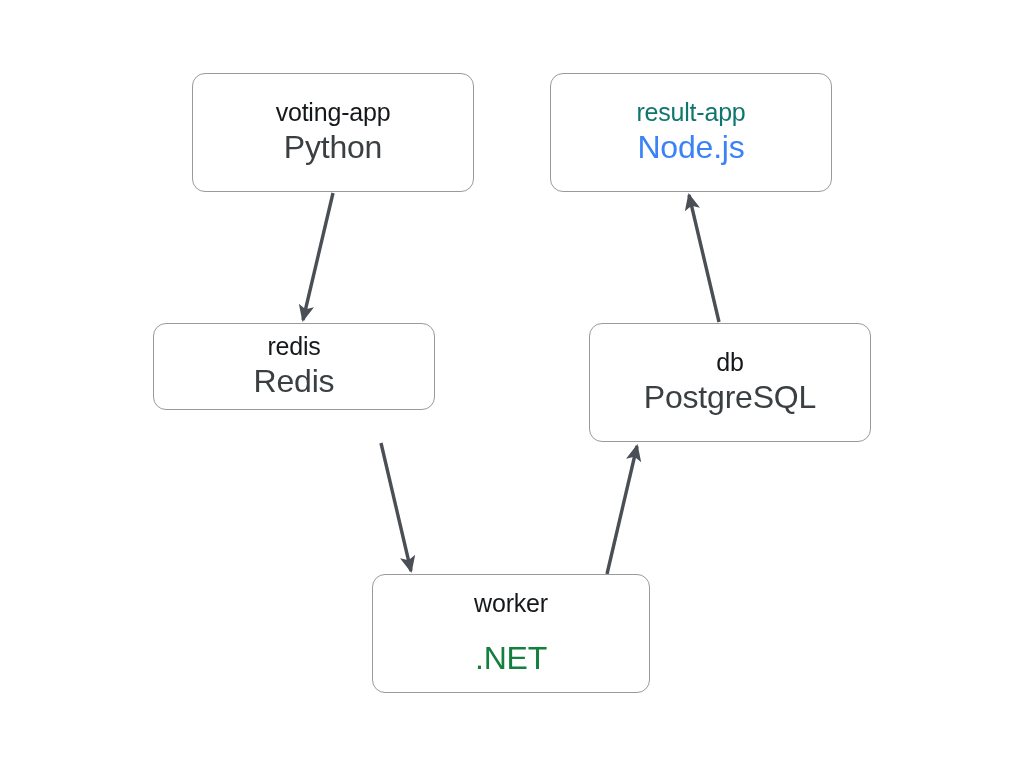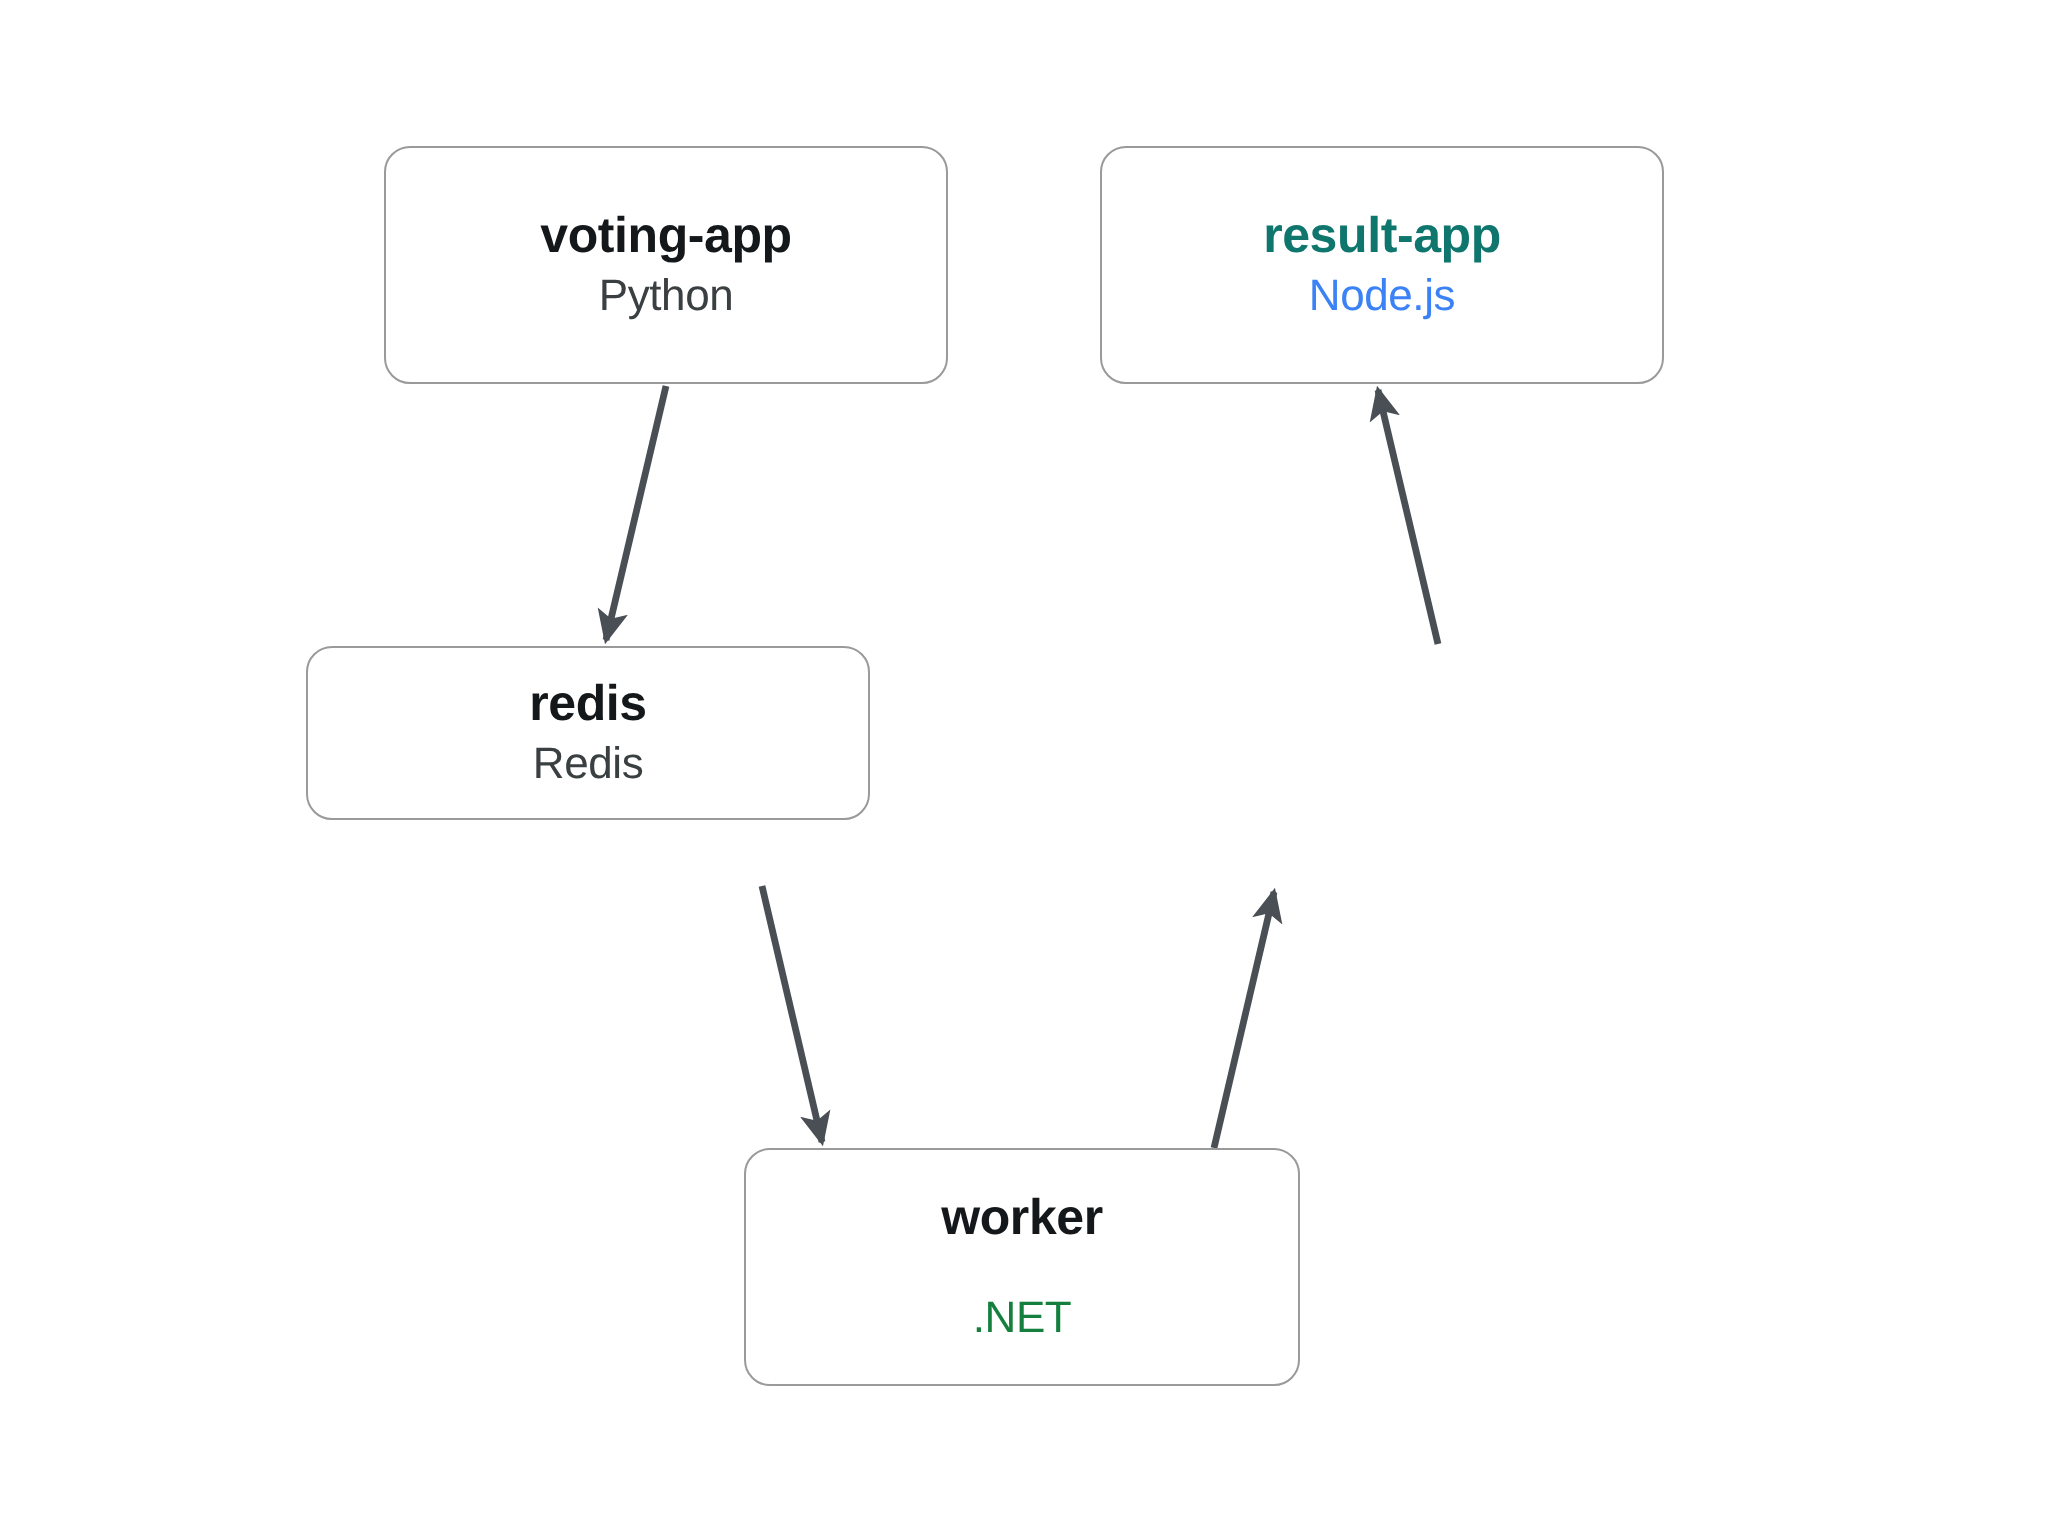--- a/index.html
+++ b/index.html
@@ -35,28 +35,28 @@
     border: 1.7px solid #9a9a9a;
     border-radius: 13px;
     display: flex;
     flex-direction: column;
     align-items: center;
     justify-content: center;
     z-index: 2;
   }
   .node-title {
     font-size: 25px;
-    font-weight: bold;
+    font-weight: normal;
     color: #15181a;
     line-height: 1.18;
     letter-spacing: -0.2px;
     white-space: nowrap;
   }
   .node-subtitle {
-    font-size: 22px;
+    font-size: 32px;
     font-weight: normal;
     color: #3a3f42;
     line-height: 1.18;
     letter-spacing: -0.2px;
     white-space: nowrap;
     margin-top: 2px;
   }
 </style>
 </head>
 <body>
@@ -87,19 +87,23 @@
   <div class="node" id="node-result-app" style="left: 550px; top: 73px; width: 282px; height: 119px; border-color: rgb(154, 154, 154); background: rgb(255, 255, 255);">
     <div class="node-title" style="color: #0f766e;">result-app</div>
     <div class="node-subtitle" style="color: #3b82f6;">Node.js</div>
   </div>
 
   <div class="node" id="node-redis" style="left: 153px; top: 323px; width: 282px; height: 87px; border-color: rgb(154, 154, 154); background: rgb(255, 255, 255);">
     <div class="node-title" style="color: rgb(21, 24, 26);">redis</div>
     <div class="node-subtitle" style="color: rgb(58, 63, 66);">Redis</div>
   </div>
 
+  <div class="node" id="node-db" style="left: 589px; top: 323px; width: 282px; height: 119px; border-color: rgb(154, 154, 154); background: rgb(255, 255, 255);">
+    <div class="node-title" style="color: rgb(21, 24, 26);">db</div>
+    <div class="node-subtitle" style="color: rgb(58, 63, 66);">PostgreSQL</div>
+  </div>
 
   <div class="node" id="node-worker" style="left: 372px; top: 574px; width: 278px; height: 119px; border-color: rgb(154, 154, 154); background: rgb(255, 255, 255);">
     <div class="node-title" style="color: rgb(21, 24, 26);">worker</div>
     <div class="node-subtitle" style="color: #15803d; margin-top: 21px;">.NET</div>
   </div>
 
 </div>
 
 </body></html>

